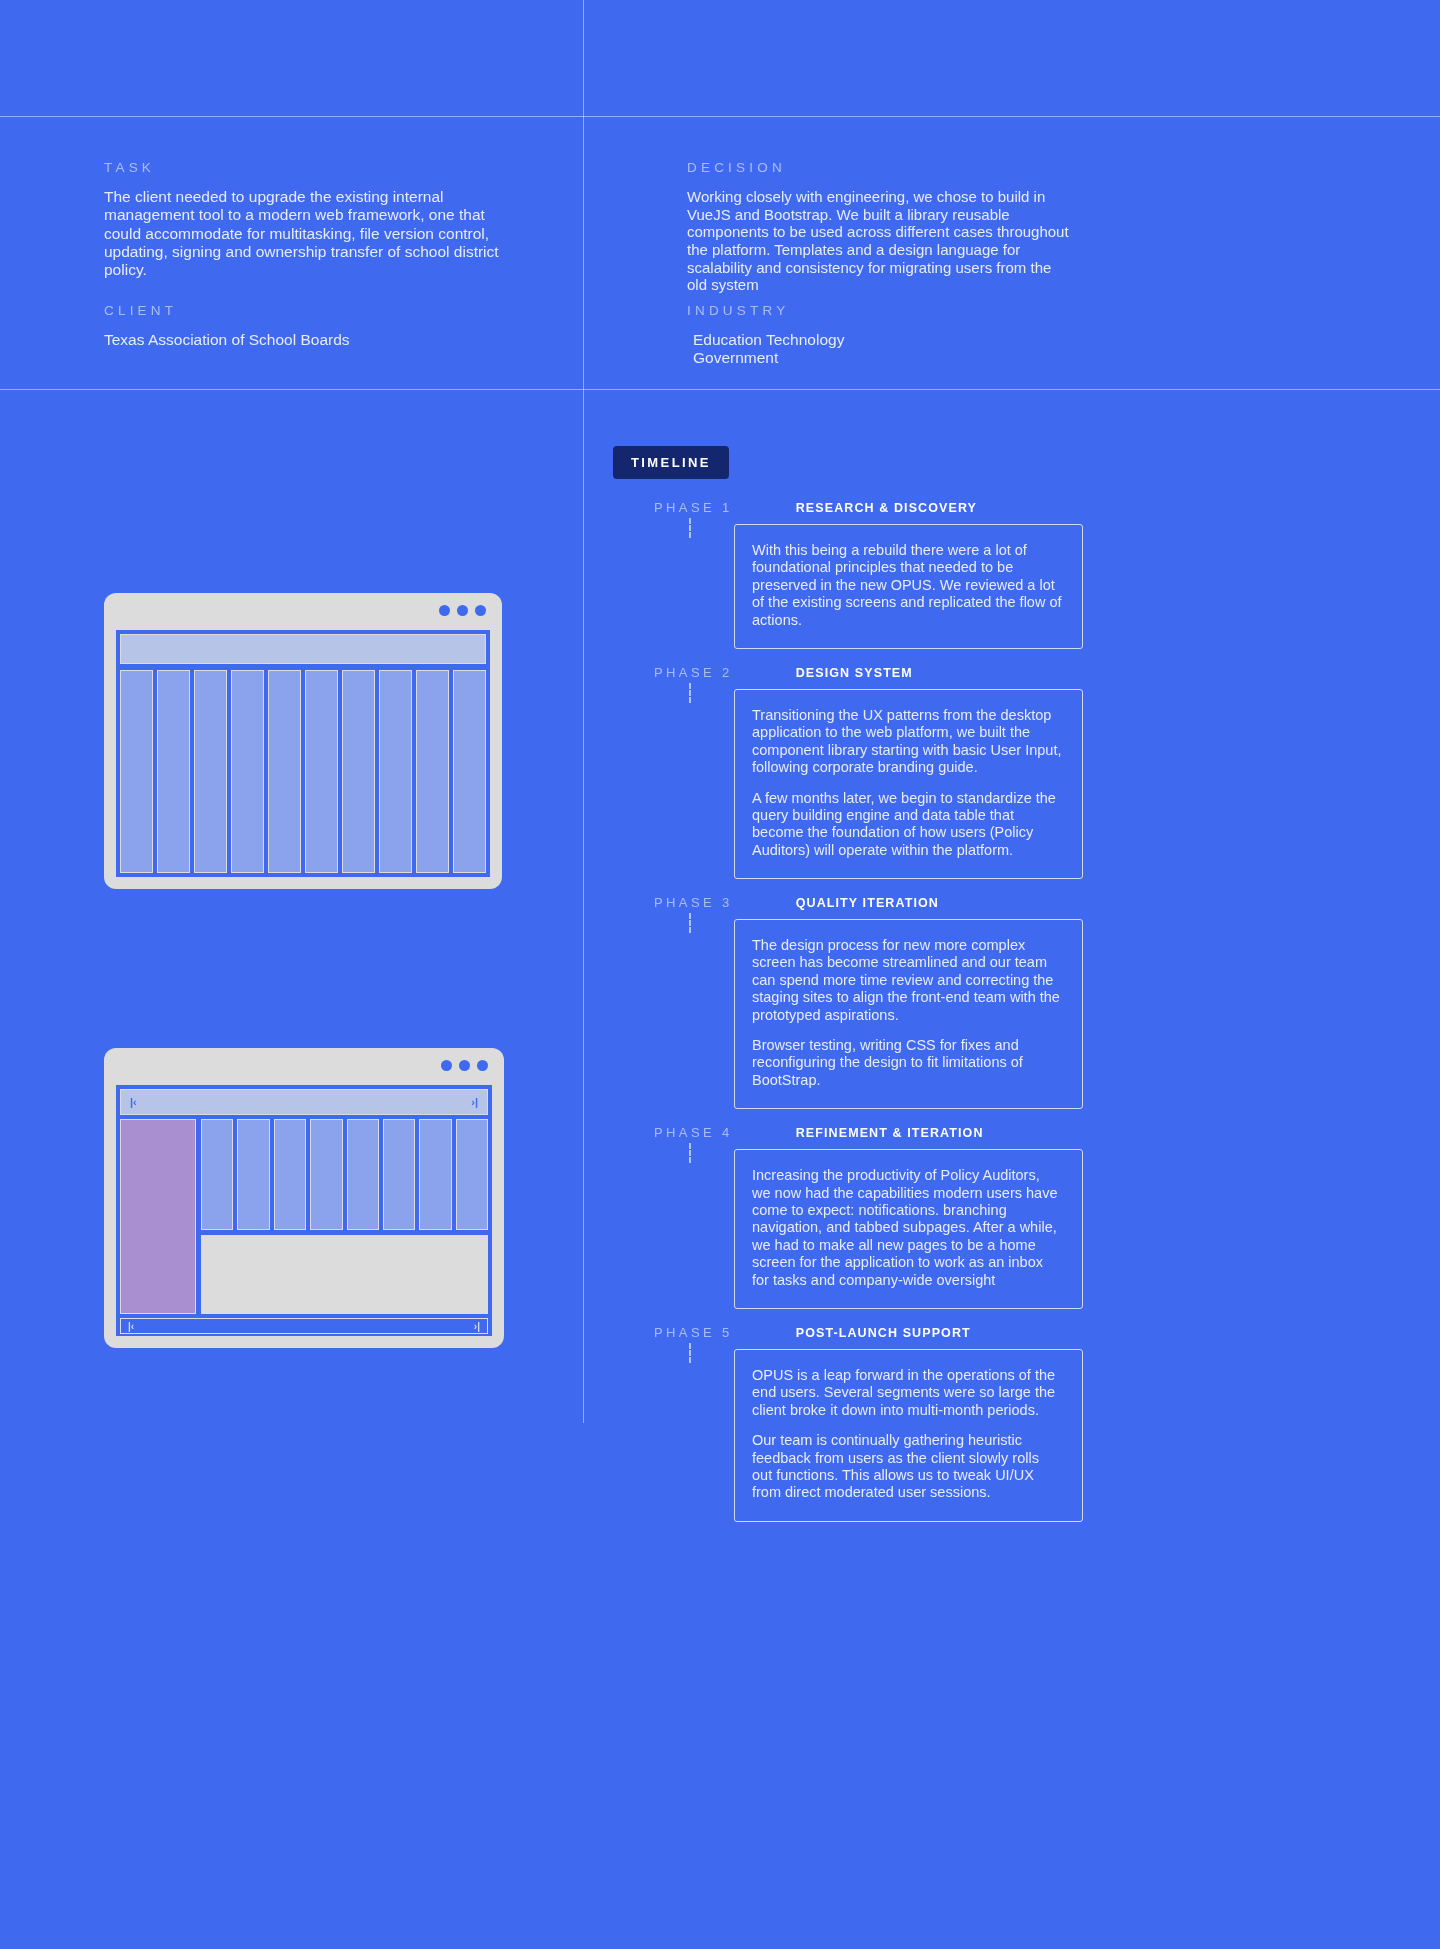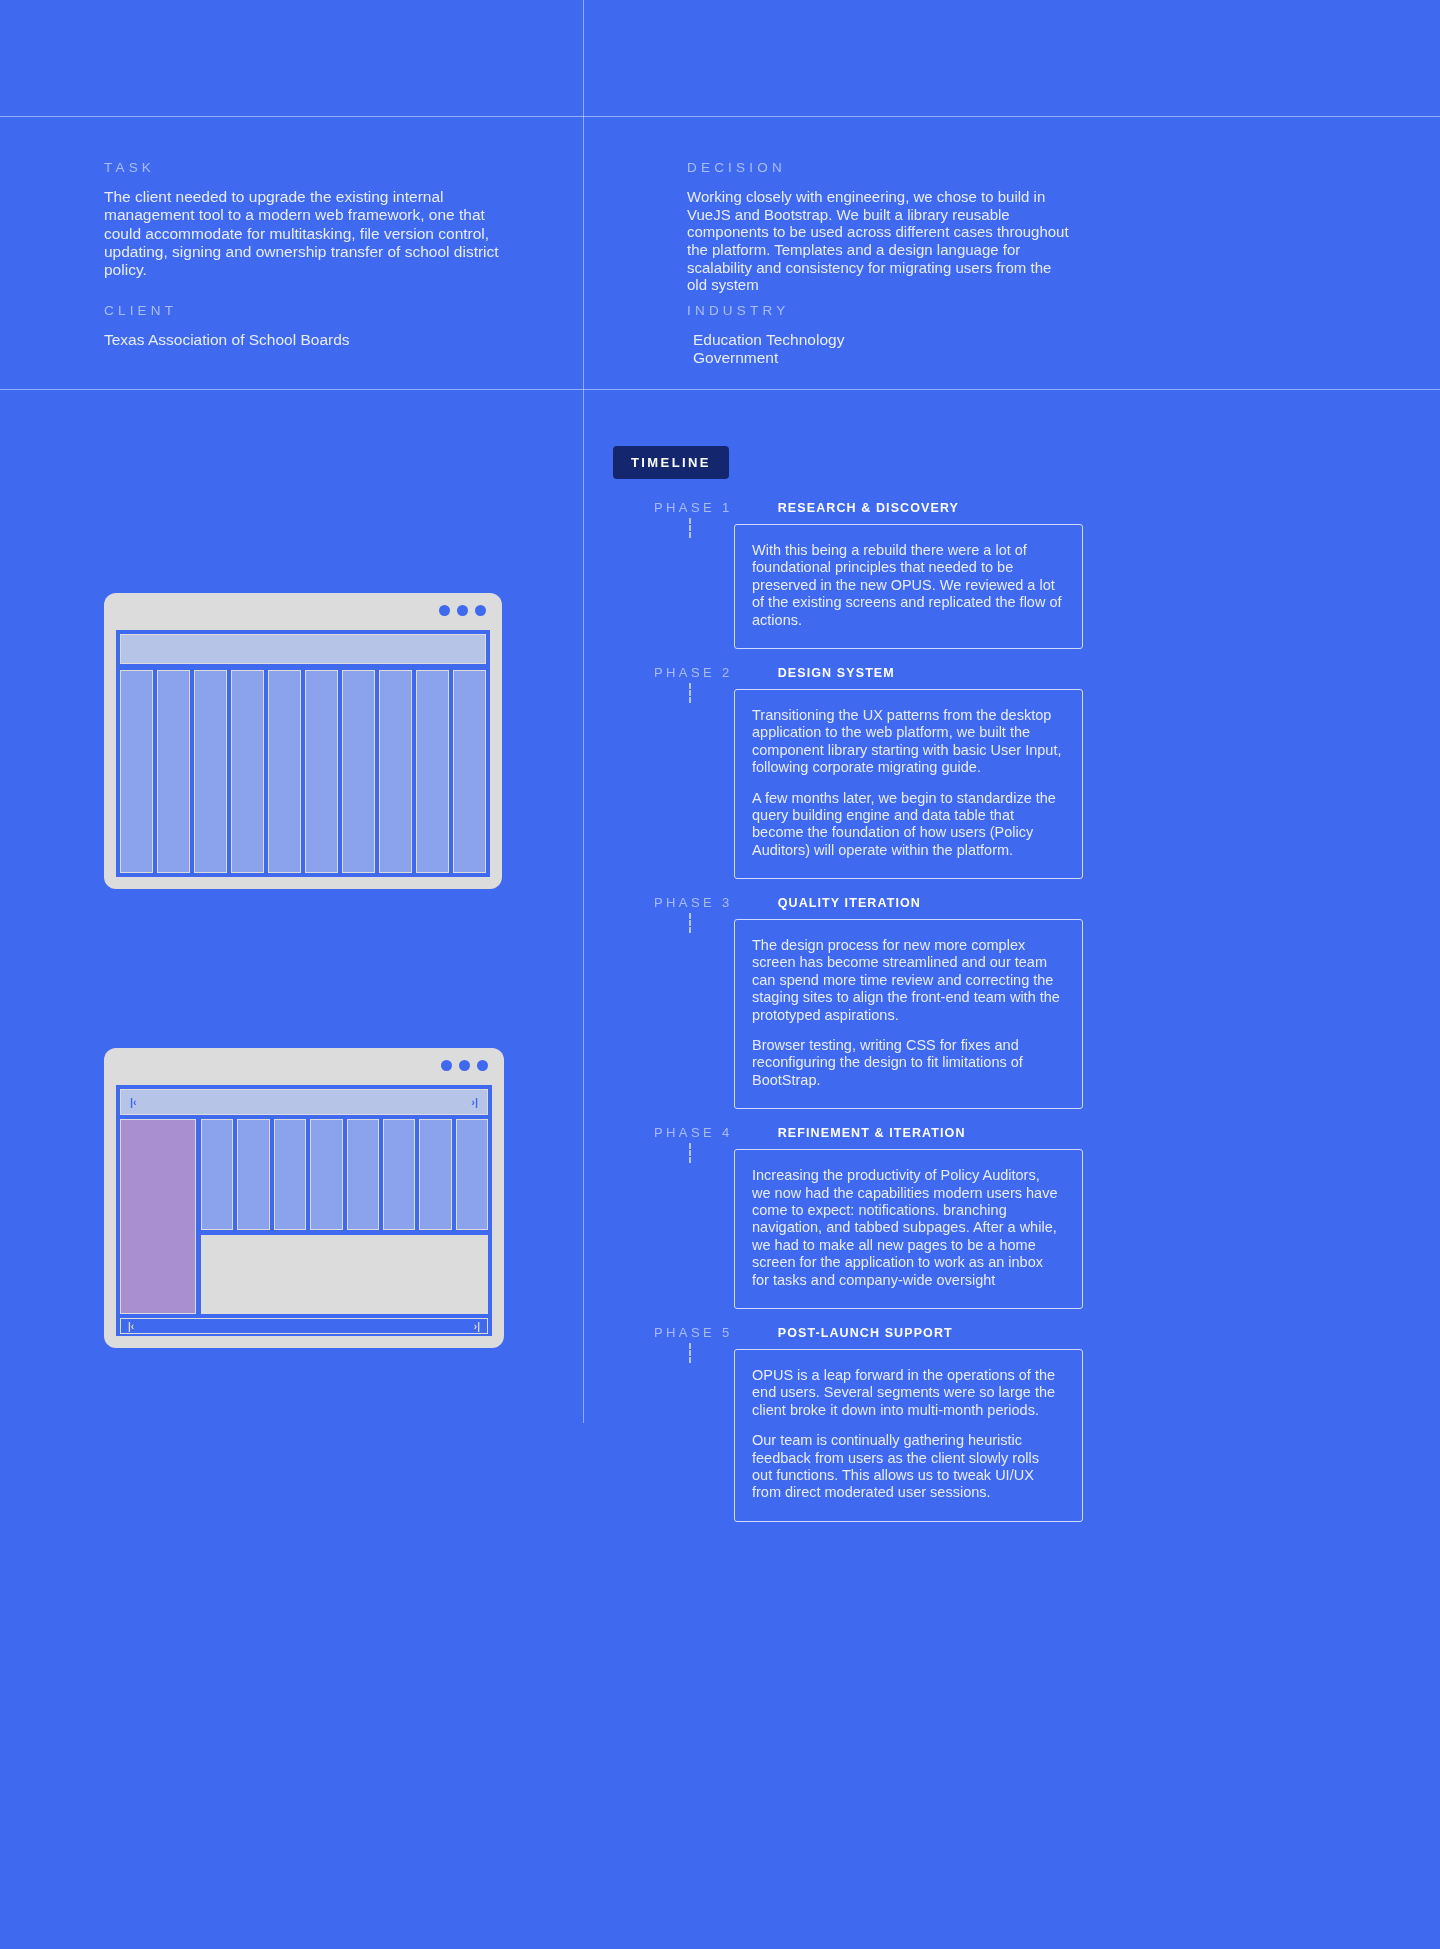--- a/index.html
+++ b/index.html
@@ -96,21 +96,21 @@
   #timeline-badge {
     position: absolute; left: 613px; top: 446px;
     background: #14276e; color: #ffffff;
     font-size: 13px; font-weight: 700; letter-spacing: 2.4px;
     padding: 9px 18px; border-radius: 4px;
   }
   #timeline { position: absolute; left: 613px; top: 500px; width: 470px; }
 
   .phase { position: relative; }
   .phase-head {
-    display: flex; align-items: baseline; gap: 9px;
+    display: flex; align-items: baseline; gap: 27px;
     padding-left: 41px; margin-bottom: 9px;
   }
   .phase-num {
     font-size: 13px; letter-spacing: 3.4px; font-weight: 400;
     color: rgba(255,255,255,0.55); white-space: nowrap;
   }
   .phase-title {
     font-size: 12.5px; letter-spacing: 1.1px; font-weight: 700; color: #ffffff; padding-left: 36px;
   }
   .phase-row { display: flex; align-items: flex-start; }
@@ -244,21 +244,21 @@
 
     <div class="phase">
       <div class="phase-head">
         <span class="phase-num">PHASE 2</span>
         <span class="phase-title">DESIGN SYSTEM</span>
       </div>
       <div class="phase-row">
         <div class="connector"></div>
         <div class="card">
           <div class="body-copy">
-            <p>Transitioning the UX patterns from the desktop application to the web platform, we built the component library starting with basic User Input, following corporate migrating guide.</p>
+            <p>Transitioning the UX patterns from the desktop application to the web platform, we built the component library starting with basic User Input, following corporate branding guide.</p>
             <p>A few months later, we begin to standardize the query building engine and data table that become the foundation of how users (Policy Auditors) will operate within the platform.</p>
           </div>
         </div>
       </div>
     </div>
 
     <div class="phase">
       <div class="phase-head">
         <span class="phase-num">PHASE 3</span>
         <span class="phase-title">QUALITY ITERATION</span>

